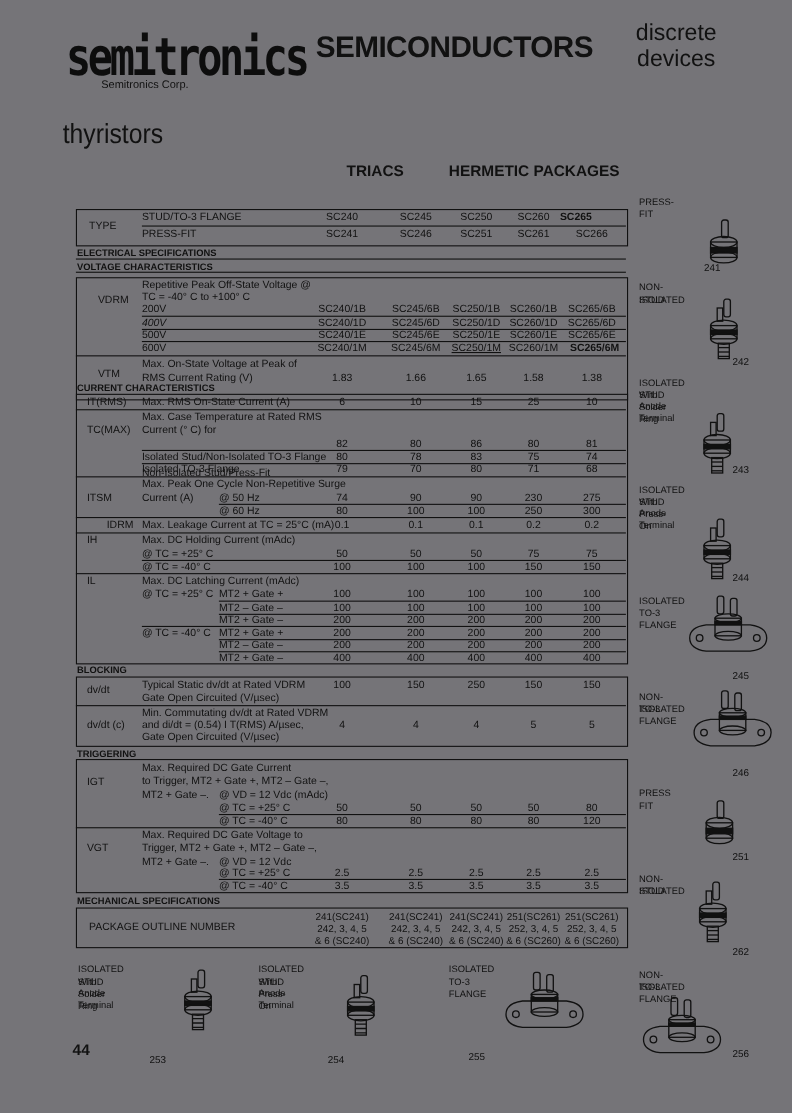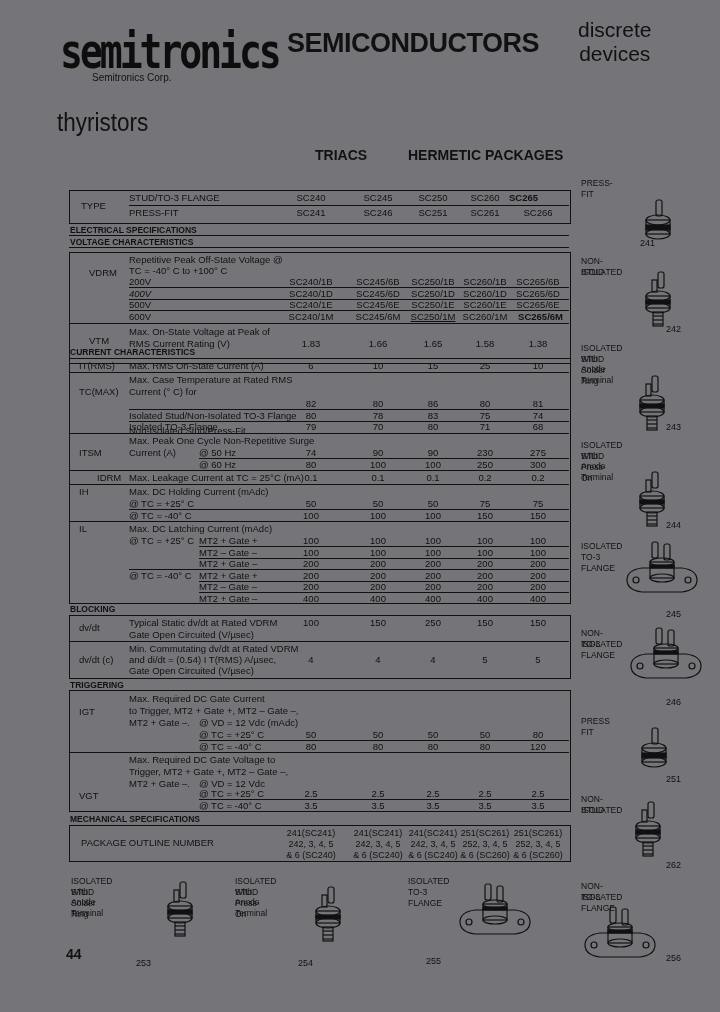--- a/index.html
+++ b/index.html
@@ -253,21 +253,21 @@
     <div class="abs" style="left:387px;top:539px;width:58px;text-align:center;">50</div>
     <div class="abs" style="left:440px;top:539px;width:58px;text-align:center;">80</div>
     <div class="abs hl" style="left:130px;top:550px;width:370px;"></div>
     <div class="abs" style="left:130px;top:550.5px;">@ TC = -40° C</div>
     <div class="abs" style="left:213px;top:550.5px;width:58px;text-align:center;">80</div>
     <div class="abs" style="left:280px;top:550.5px;width:58px;text-align:center;">80</div>
     <div class="abs" style="left:335px;top:550.5px;width:58px;text-align:center;">80</div>
     <div class="abs" style="left:387px;top:550.5px;width:58px;text-align:center;">80</div>
     <div class="abs" style="left:440px;top:550.5px;width:58px;text-align:center;">120</div>
     <div class="abs hl" style="left:0px;top:562px;width:500px;"></div>
-    <div class="abs" style="left:10px;top:576px;margin-top:24px;">VGT</div>
+    <div class="abs" style="left:10px;top:576px;">VGT</div>
     <div class="abs" style="left:60px;top:564px;">Max. Required DC Gate Voltage to</div>
     <div class="abs" style="left:60px;top:576px;">Trigger, MT2 + Gate +, MT2 – Gate –,</div>
     <div class="abs" style="left:60px;top:588px;">MT2 + Gate –.</div>
     <div class="abs" style="left:130px;top:588px;">@ VD = 12 Vdc</div>
     <div class="abs" style="left:130px;top:598px;">@ TC = +25° C</div>
     <div class="abs" style="left:213px;top:598px;width:58px;text-align:center;">2.5</div>
     <div class="abs" style="left:280px;top:598px;width:58px;text-align:center;">2.5</div>
     <div class="abs" style="left:335px;top:598px;width:58px;text-align:center;">2.5</div>
     <div class="abs" style="left:387px;top:598px;width:58px;text-align:center;">2.5</div>
     <div class="abs" style="left:440px;top:598px;width:58px;text-align:center;">2.5</div>

